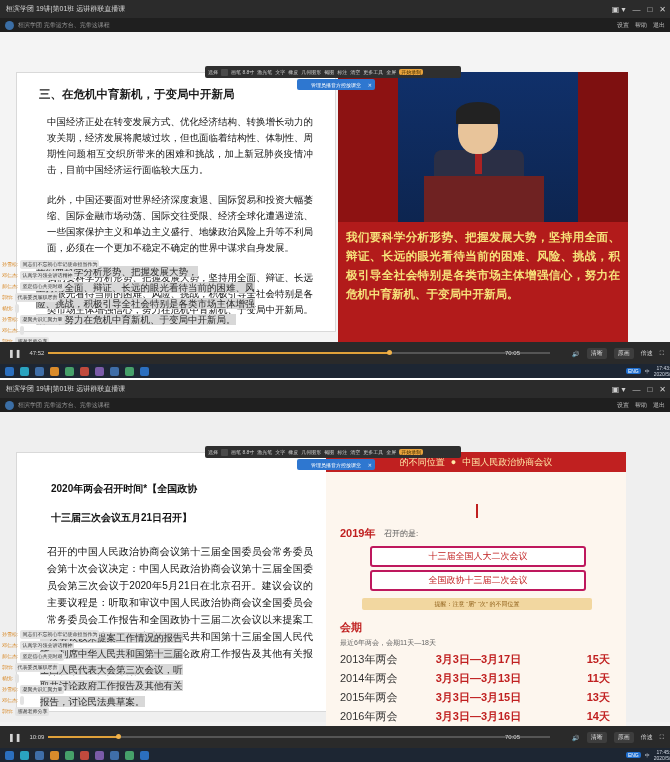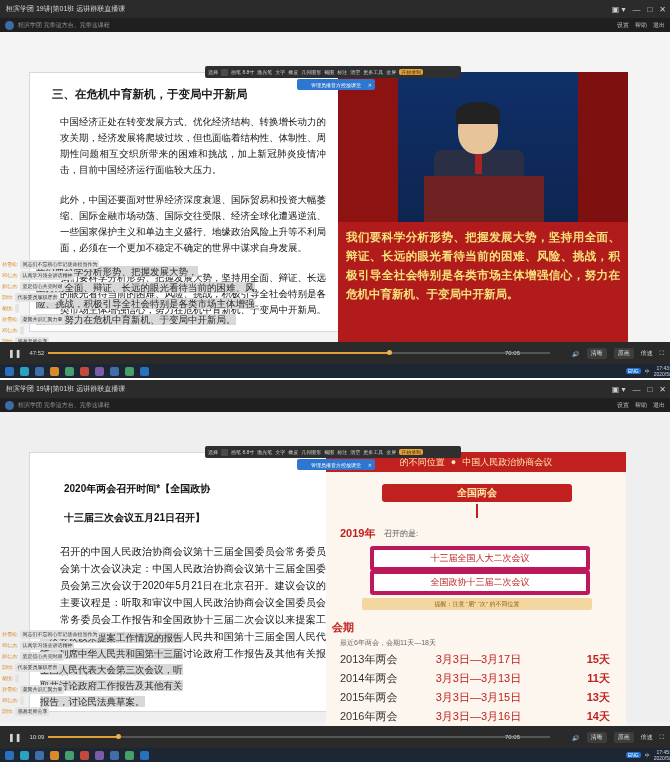--- a/index.html
+++ b/index.html
@@ -25,21 +25,21 @@
   .toolbar{position:absolute;left:205px;top:34px;width:250px;height:12px;background:#2f2f2f;border-radius:2px;display:flex;align-items:center;gap:3px;padding:0 3px;}
   .toolbar .tb{color:#d0d0d0;font-size:5px;white-space:nowrap;}
   .toolbar .tb.sel{background:#e8a33d;color:#3a2a00;border-radius:2px;padding:0 2px;}
   .toolbar .tbicon{width:7px;height:7px;background:#4a4a4a;border-radius:1px;}
 
   
   .pill{position:absolute;left:297px;top:47px;width:78px;height:11px;background:#2e77d0;border-radius:2px;color:#fff;font-size:5px;display:flex;align-items:center;justify-content:center;}
   .pill .x{position:absolute;right:3px;color:#dfe9f7;}
 
   
-  .doc{position:absolute;left:29px;top:40px;width:318px;height:258px;background:#fff;border:1px solid #d9d9d9;overflow:hidden;}
+  .doc{position:absolute;left:16px;top:40px;width:318px;height:258px;background:#fff;border:1px solid #d9d9d9;overflow:hidden;}
   .doc .h{margin:14px 0 0 22px;font-size:11.5px;font-weight:bold;color:#1a1a1a;}
   .doc p{margin:12px 22px 0 30px;font-size:9.5px;line-height:16px;color:#111;text-align:justify;}
   .doc .p2{margin-top:14px;}
   .doc .p3{margin-top:14px;}
 
   
   .doc2 .t1{margin:26px 0 0 34px;font-size:10px;font-weight:bold;color:#111;line-height:19px;}
   .doc2 .b{margin:16px 22px 0 30px;font-size:10px;line-height:17px;color:#111;text-align:justify;}
 
   
@@ -54,27 +54,27 @@
   .vid .flag2{position:absolute;right:0;top:0;width:50px;height:150px;background:#7e1010;}
   .vid .bottom{position:absolute;left:0;top:150px;width:290px;height:140px;background:#b21b1b;}
   .vid .sub{position:absolute;left:8px;top:156px;width:274px;color:#f6e27a;font-size:11.5px;font-weight:bold;line-height:19px;text-align:justify;}
 
   
   .img2{position:absolute;left:326px;top:40px;width:300px;height:290px;background:#fdf6ee;overflow:hidden;}
   .img2 .hdr{position:absolute;left:0;top:0;width:300px;height:20px;background:#c02020;color:#ffe9a8;font-size:9px;display:flex;align-items:center;justify-content:center;gap:6px;}
   .img2 .chip{position:absolute;left:56px;top:32px;width:190px;height:18px;background:#c02020;border-radius:3px;color:#ffe7a0;font-size:10px;font-weight:bold;display:flex;align-items:center;justify-content:center;}
   .img2 .arm{position:absolute;top:52px;width:2px;height:14px;background:#c02020;}
   .img2 .y19{position:absolute;left:14px;top:74px;font-size:11px;color:#c02020;font-weight:bold;}
-  .img2 .box{position:absolute;left:44px;width:212px;height:17px;border:4px solid #be185d;border-radius:3px;background:#fff;color:#c02020;font-size:9px;display:flex;align-items:center;justify-content:center;}
+  .img2 .box{position:absolute;left:44px;width:212px;height:17px;border:2px solid #be185d;border-radius:3px;background:#fff;color:#c02020;font-size:9px;display:flex;align-items:center;justify-content:center;}
   .img2 .note{position:absolute;left:36px;top:146px;width:230px;height:12px;background:#f2d7a0;border-radius:2px;color:#8a5a12;font-size:6px;display:flex;align-items:center;justify-content:center;}
-  .img2 .sect{position:absolute;left:6px;top:168px;font-size:11px;font-weight:bold;color:#c02020;}
+  .img2 .sect{position:absolute;left:14px;top:168px;font-size:11px;font-weight:bold;color:#c02020;}
   .img2 .sectsub{position:absolute;left:14px;top:186px;font-size:7px;color:#666;}
   .img2 table{position:absolute;left:10px;top:198px;width:278px;border-collapse:collapse;font-size:11px;}
   .img2 td{padding:2px 4px;color:#333;}
-  .img2 .d{color:#c02020;font-weight:normal;}
+  .img2 .d{color:#c02020;font-weight:bold;}
   .img2 .len{color:#c02020;text-align:right;font-weight:bold;}
   .img2 .hl{background:#f7d774;color:#7a4b00;}
 
   
   .chat{position:absolute;left:2px;top:228px;width:150px;font-size:5px;color:#4a4a4a;line-height:9px;}
   .chat .row{display:flex;gap:2px;margin-bottom:2px;}
   .chat .nm{color:#d98b2b;white-space:nowrap;}
   .chat .msg{background:#e3e3e3;border-radius:2px;padding:0 2px;color:#333;}
 
   
@@ -294,21 +294,20 @@
       <span>取共讨论政府工作报告及其他有关</span><br>
       <span>报告，讨论民法典草案。</span>
     </div>
 
     <div class="img2">
       <div class="hdr">
         <span>的不同位置</span>
         <span>●</span>
         <span>中国人民政治协商会议</span>
       </div>
-      <div class="chip">全国两会</div>
       <div class="arm" style="left:150px"></div>
       <div class="y19">2019年</div>
       <div style="position:absolute;left:58px;top:76px;font-size:8px;color:#555">召开的是:</div>
       <div class="box" style="top:94px">十三届全国人大二次会议</div>
       <div class="box" style="top:118px">全国政协十三届二次会议</div>
       <div class="note">提醒：注意 “届” “次” 的不同位置</div>
       <div class="sect">会期</div>
       <div class="sectsub">最近6年两会，会期11天—18天</div>
       <table>
         <tbody>

